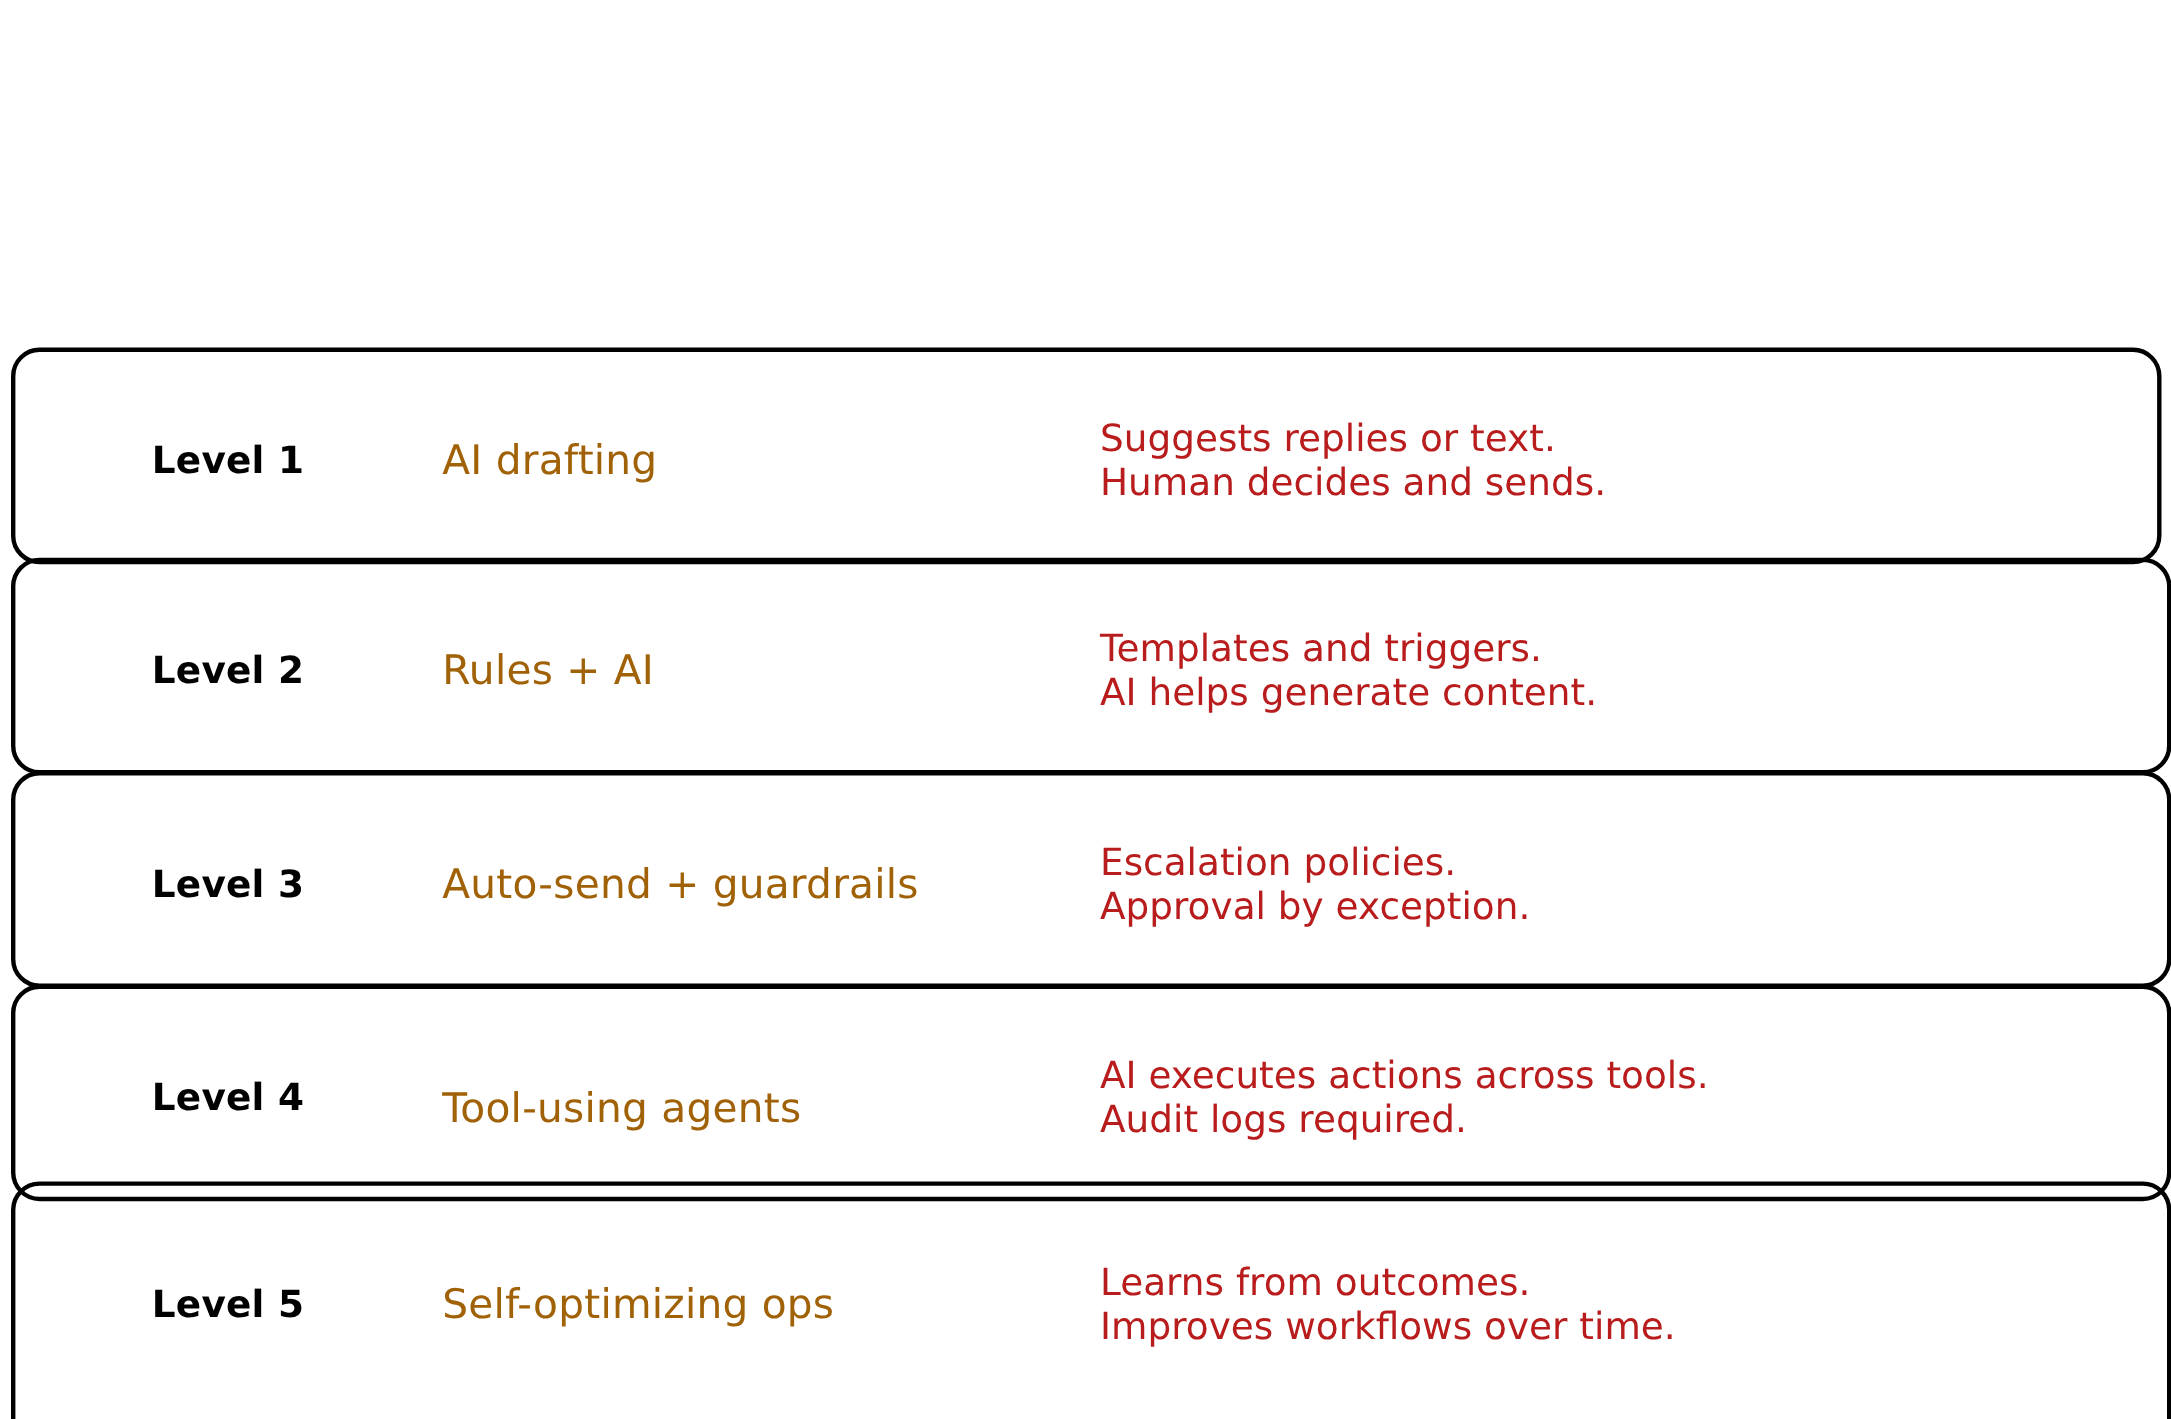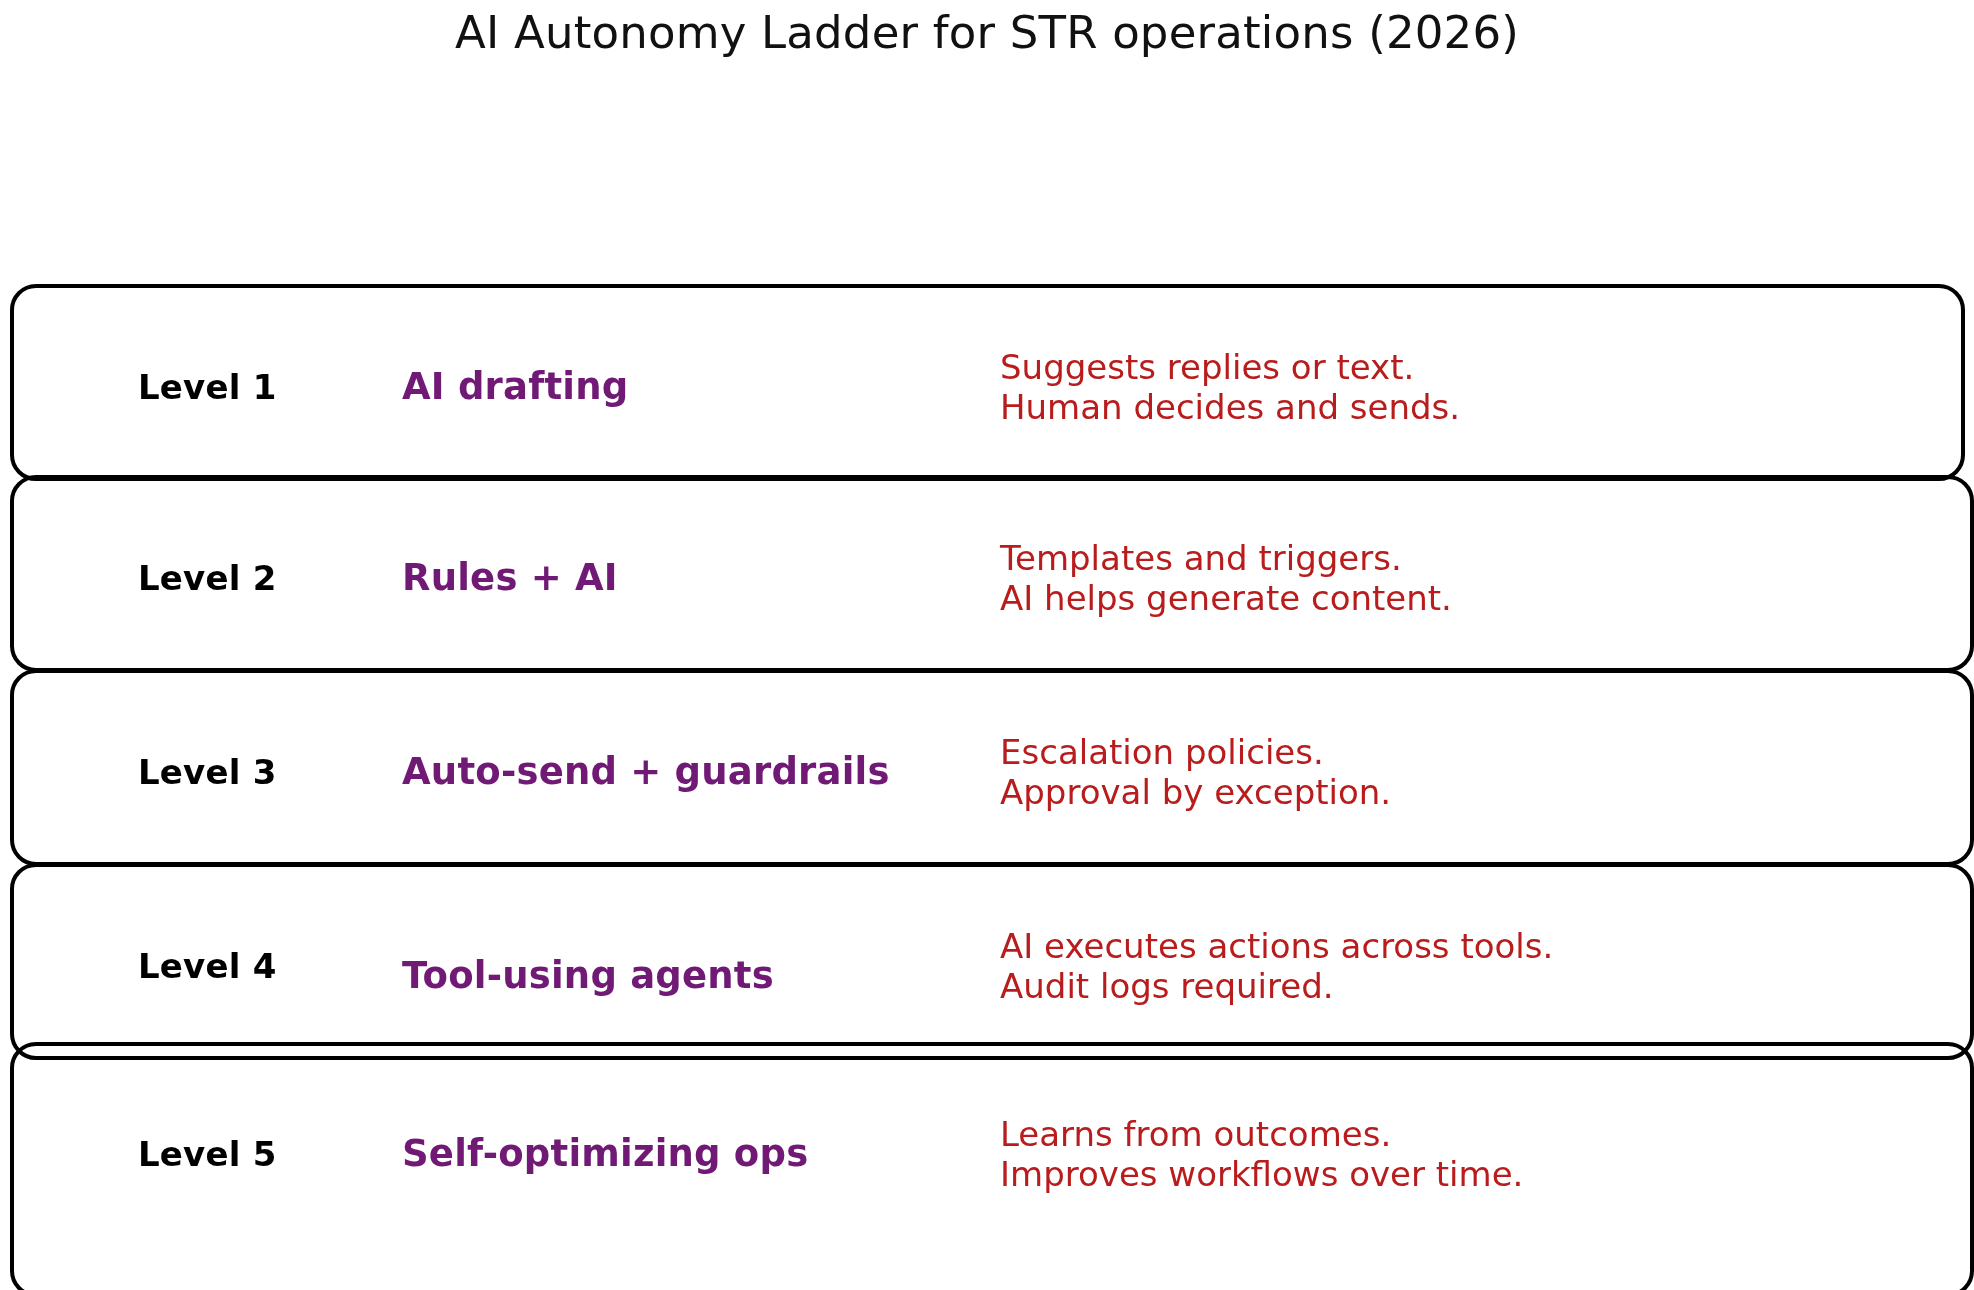--- a/index.html
+++ b/index.html
@@ -44,20 +44,21 @@
     width: 1974px;
     height: 1290px;
   }
 
   .ladder-row {
     position: absolute;
     box-sizing: border-box;
     border: 4px solid #000000;
     border-radius: 26px;
     background: transparent;
+    margin-top: 32px;
   }
 
   .row-content {
     position: absolute;
     left: 0;
     top: 0;
     width: 100%;
     height: 100%;
     display: flex;
     align-items: center;
@@ -70,42 +71,41 @@
     font-weight: 700;
     letter-spacing: 0.2px;
     white-space: nowrap;
     color: #000000;
   }
 
   .level-name {
     position: absolute;
     left: 388px;
     font-size: 37px;
-    font-weight: 700;
+    font-weight: 400;
     letter-spacing: 0.2px;
     white-space: nowrap;
-    color: #701a75;
+    color: #a16207;
   }
 
   .level-desc {
     position: absolute;
     left: 986px;
     font-size: 34px;
     font-weight: 400;
     line-height: 40px;
     white-space: pre-line;
     color: #b91c1c;
   }
 </style>
 </head>
 <body>
 
 <div id="diagram-root">
 
-  <div id="chart-title">AI Autonomy Ladder for STR operations (2026)</div>
 
   <div id="ladder">
 
     <div class="ladder-row" style="left:10px; top:284px; width:1955px; height:197px;">
       <div class="row-content">
         <div class="level-label" style="top: 79px;">Level 1</div>
         <div class="level-name" style="top: 77px;">AI drafting</div>
         <div class="level-desc" style="top: 59px;">Suggests replies or text.
 Human decides and sends.</div>
       </div>

